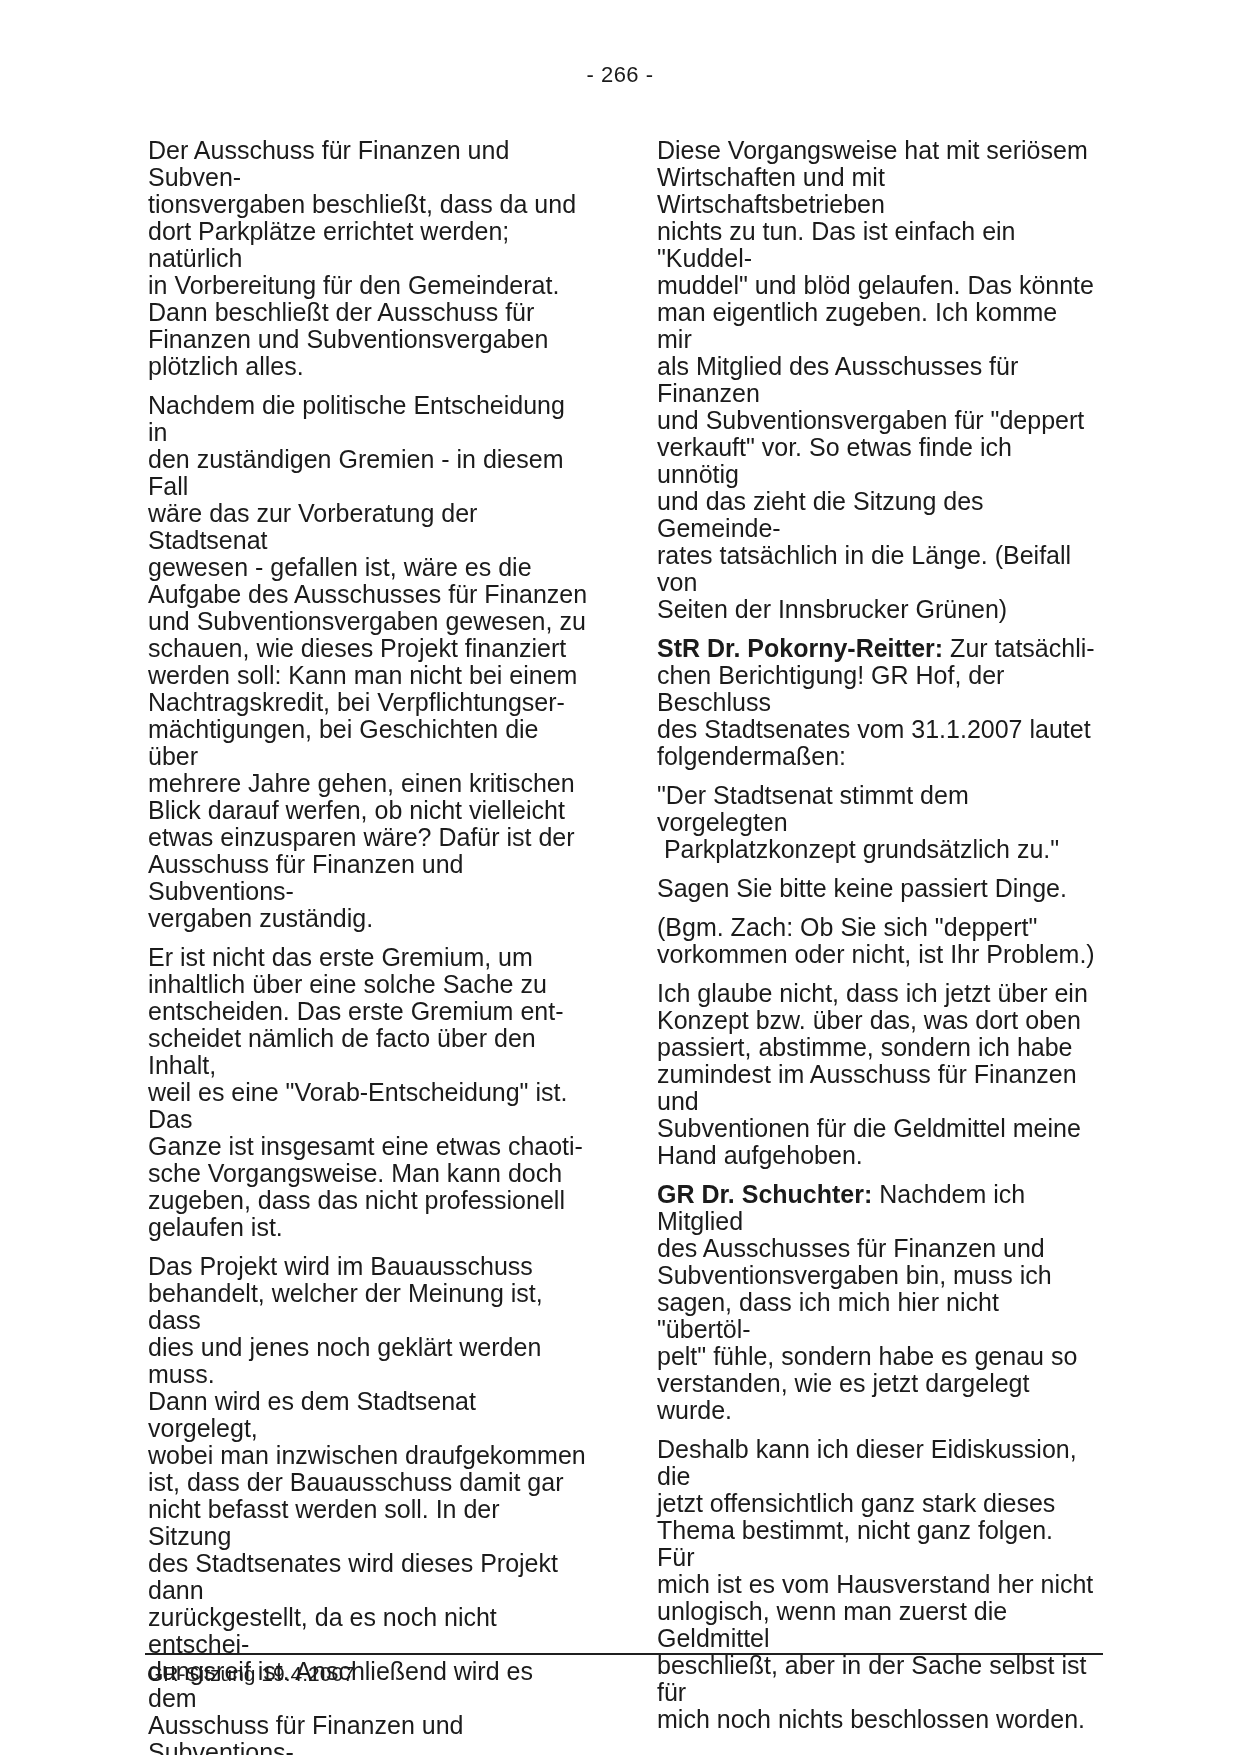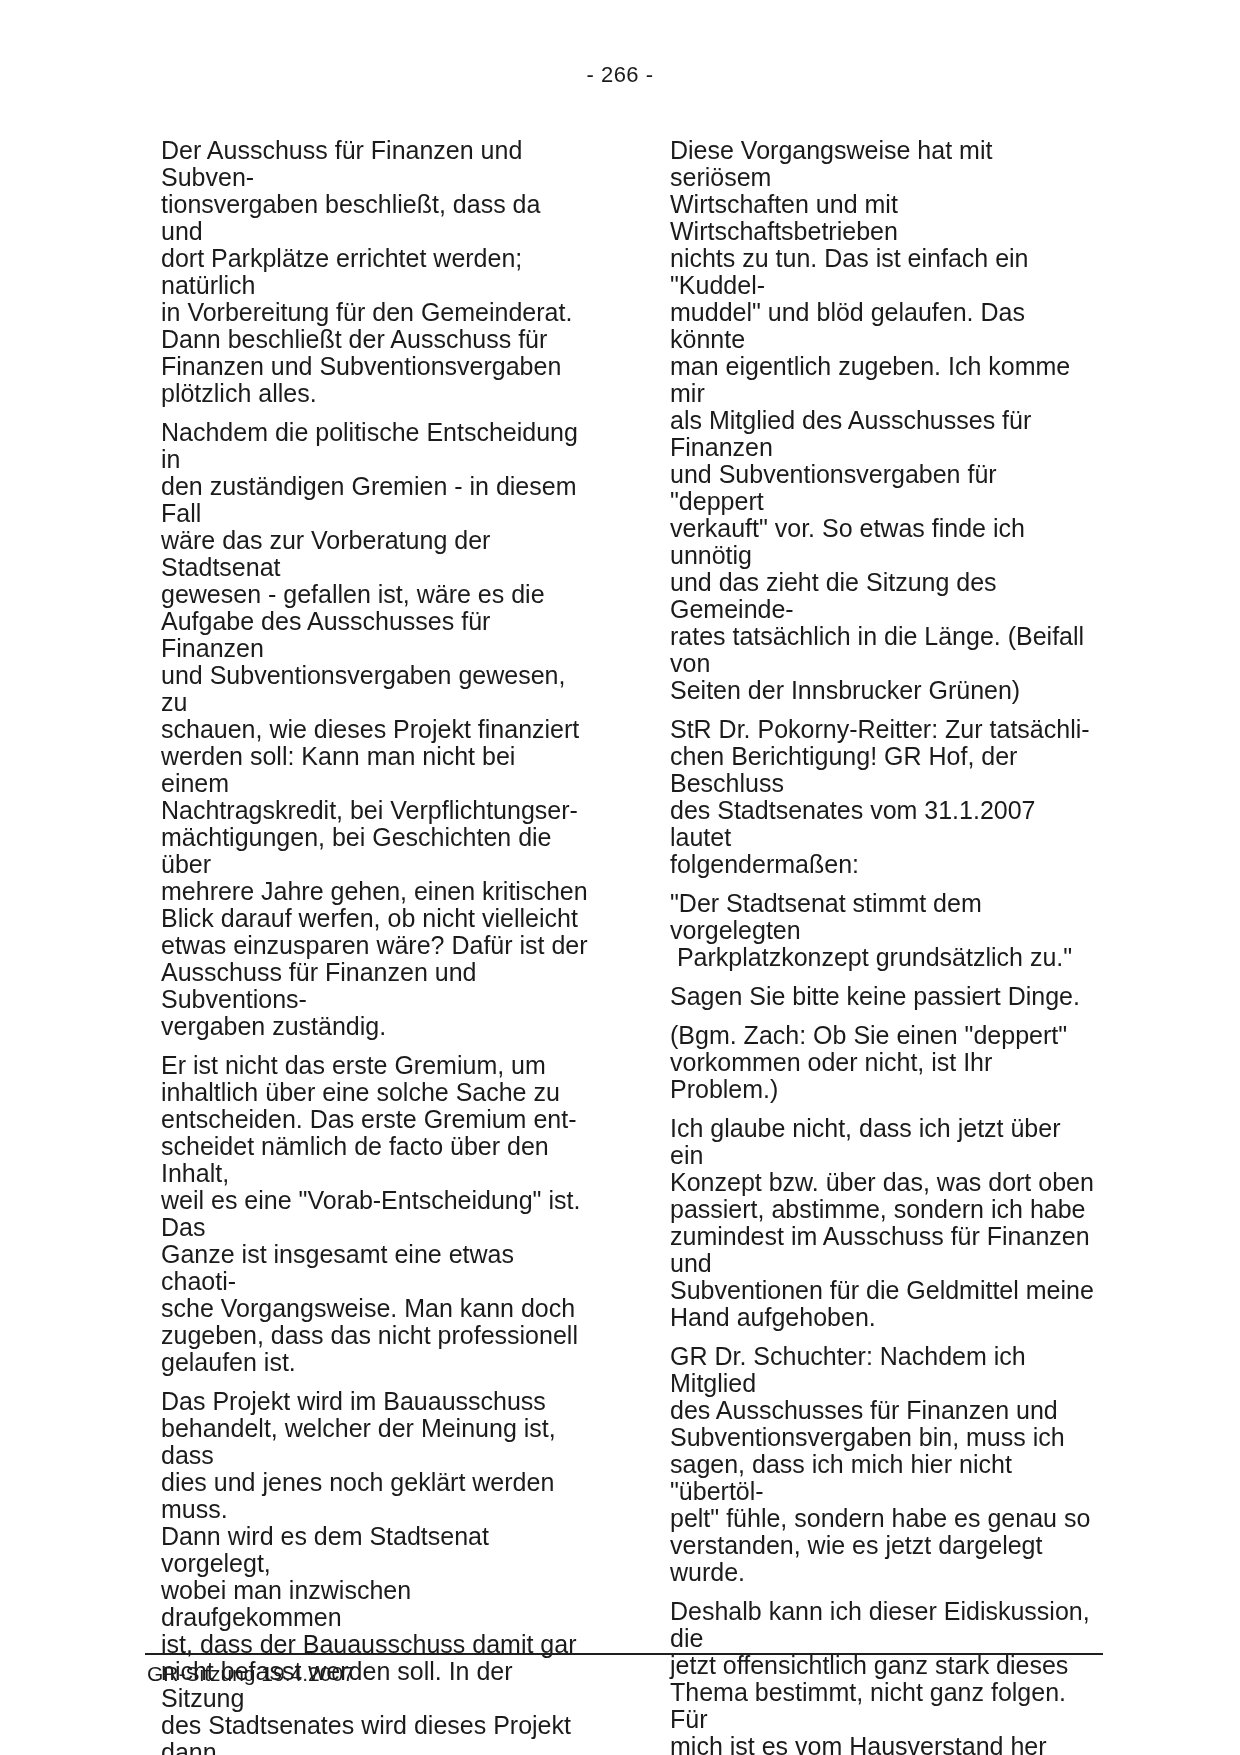--- a/index.html
+++ b/index.html
@@ -23,24 +23,24 @@
     top: 137px; left: 148px;
     display: flex;
     gap: 69px;
   }
   .col {
     width: 440px;
     font-size: 25px;
     line-height: 27px;
   }
   .col p {
-    margin: 0 0 12px 13px;
+    margin: 0 0 12px 0;
     white-space: pre-line;
   }
-  .speaker { font-weight: normal; }
+  .speaker { font-weight: bold; }
   .footer-rule {
     position: absolute;
     left: 145px; top: 1653px;
     width: 958px; height: 0;
     border-top: 2px solid #1f1f1f;
   }
   .footer-text {
     position: absolute;
     left: 147px; top: 1662px;
     font-size: 21px;
@@ -115,21 +115,21 @@
 und das zieht die Sitzung des Gemeinde-
 rates tatsächlich in die Länge. (Beifall von
 Seiten der Innsbrucker Grünen)</p>
       <p><strong class="speaker">StR Dr. Pokorny-Reitter:</strong><span> Zur tatsächli-
 chen Berichtigung! GR Hof, der Beschluss
 des Stadtsenates vom 31.1.2007 lautet
 folgendermaßen:</span></p>
       <p>"Der Stadtsenat stimmt dem vorgelegten
 &nbsp;Parkplatzkonzept grundsätzlich zu."</p>
       <p>Sagen Sie bitte keine passiert Dinge.</p>
-      <p>(Bgm. Zach: Ob Sie einen "deppert"
+      <p>(Bgm. Zach: Ob Sie sich "deppert"
 vorkommen oder nicht, ist Ihr Problem.)</p>
       <p>Ich glaube nicht, dass ich jetzt über ein
 Konzept bzw. über das, was dort oben
 passiert, abstimme, sondern ich habe
 zumindest im Ausschuss für Finanzen und
 Subventionen für die Geldmittel meine
 Hand aufgehoben.</p>
       <p><strong class="speaker">GR Dr. Schuchter:</strong><span> Nachdem ich Mitglied
 des Ausschusses für Finanzen und
 Subventionsvergaben bin, muss ich

